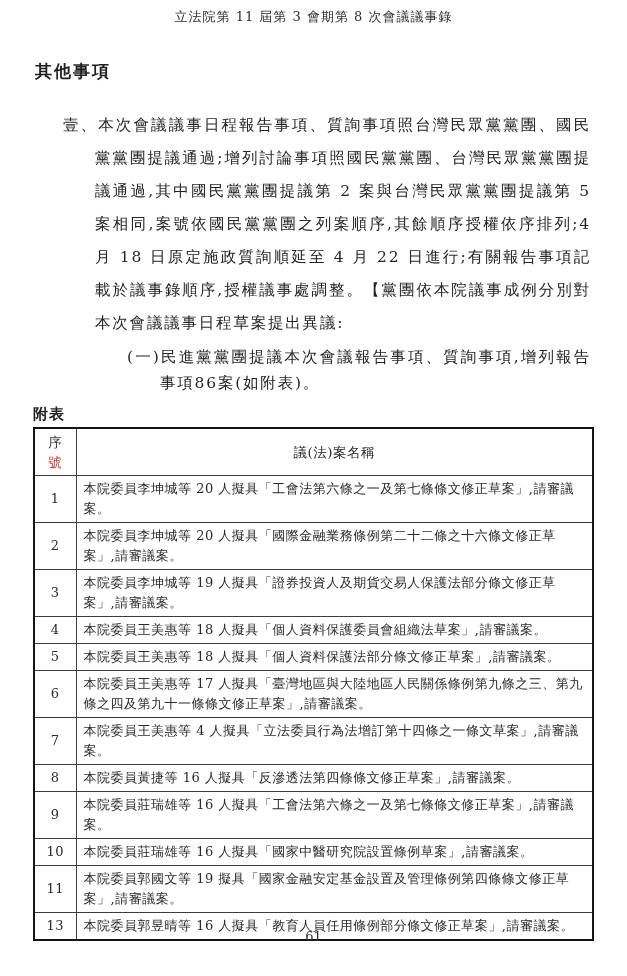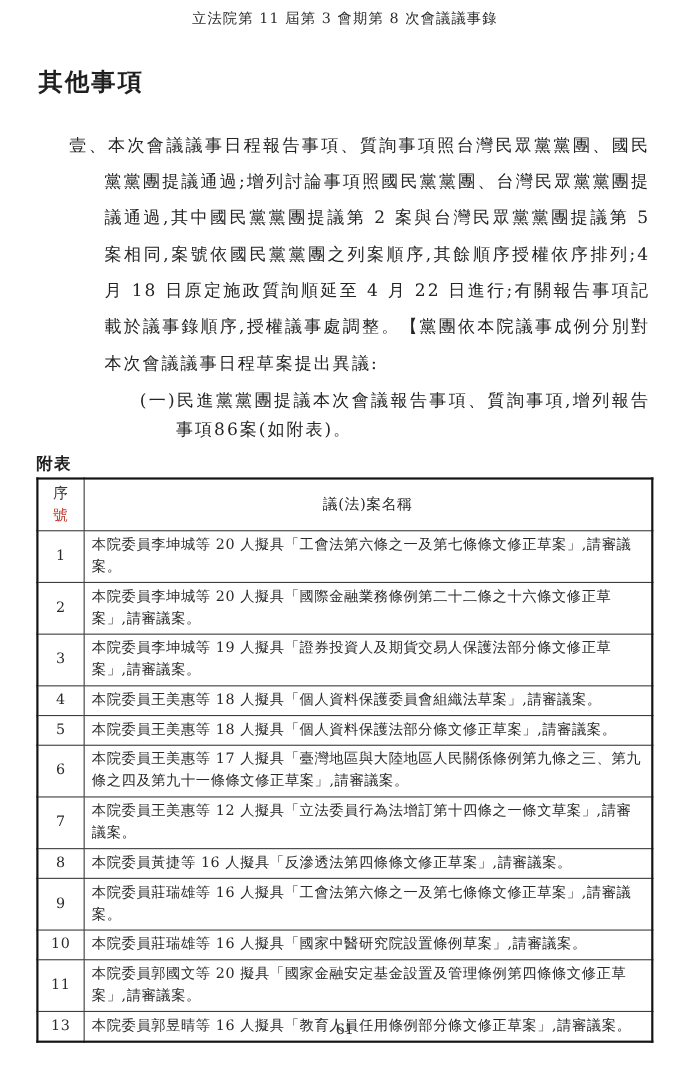--- a/index.html
+++ b/index.html
@@ -13,21 +13,21 @@
   }
   .doc-header {
     padding-top:8px;
     text-align:center;
     font-size:13px;
     letter-spacing:1px;
     color:#2e2e2e;
   }
   .section-heading {
     margin:34px 0 0 35px;
-    font-size:22px;
+    font-size:17px;
     font-weight:bold;
     letter-spacing:2px;
     color:#1f1f1f;
   }
   .content {
     margin:12px 36px 0 63px;
     font-size:15.5px;
     line-height:33px;
     text-align:justify;
     letter-spacing:1.8px;
@@ -118,37 +118,37 @@
     <tr>
         <td class="serial">5</td>
         <td>本院委員王美惠等 18 人擬具「個人資料保護法部分條文修正草案」,請審議案。</td>
       </tr>
     <tr>
         <td class="serial">6</td>
         <td>本院委員王美惠等 17 人擬具「臺灣地區與大陸地區人民關係條例第九條之三、第九條之四及第九十一條條文修正草案」,請審議案。</td>
       </tr>
     <tr>
         <td class="serial">7</td>
-        <td>本院委員王美惠等 12 人擬具「立法委員行為法增訂第十四條之一條文草案」,請審議案。</td>
+        <td>本院委員王美惠等 4 人擬具「立法委員行為法增訂第十四條之一條文草案」,請審議案。</td>
       </tr>
     <tr>
         <td class="serial">8</td>
         <td>本院委員黃捷等 16 人擬具「反滲透法第四條條文修正草案」,請審議案。</td>
       </tr>
     <tr>
         <td class="serial">9</td>
         <td>本院委員莊瑞雄等 16 人擬具「工會法第六條之一及第七條條文修正草案」,請審議案。</td>
       </tr>
     <tr>
         <td class="serial">10</td>
         <td>本院委員莊瑞雄等 16 人擬具「國家中醫研究院設置條例草案」,請審議案。</td>
       </tr>
     <tr>
         <td class="serial">11</td>
-        <td>本院委員郭國文等 20 擬具「國家金融安定基金設置及管理條例第四條條文修正草案」,請審議案。</td>
+        <td>本院委員郭國文等 19 擬具「國家金融安定基金設置及管理條例第四條條文修正草案」,請審議案。</td>
       </tr>
     <tr>
         <td class="serial">13</td>
         <td>本院委員郭昱晴等 16 人擬具「教育人員任用條例部分條文修正草案」,請審議案。</td>
       </tr>
 
   </tbody>
 </table>
 
 <div class="page-num">61</div>

